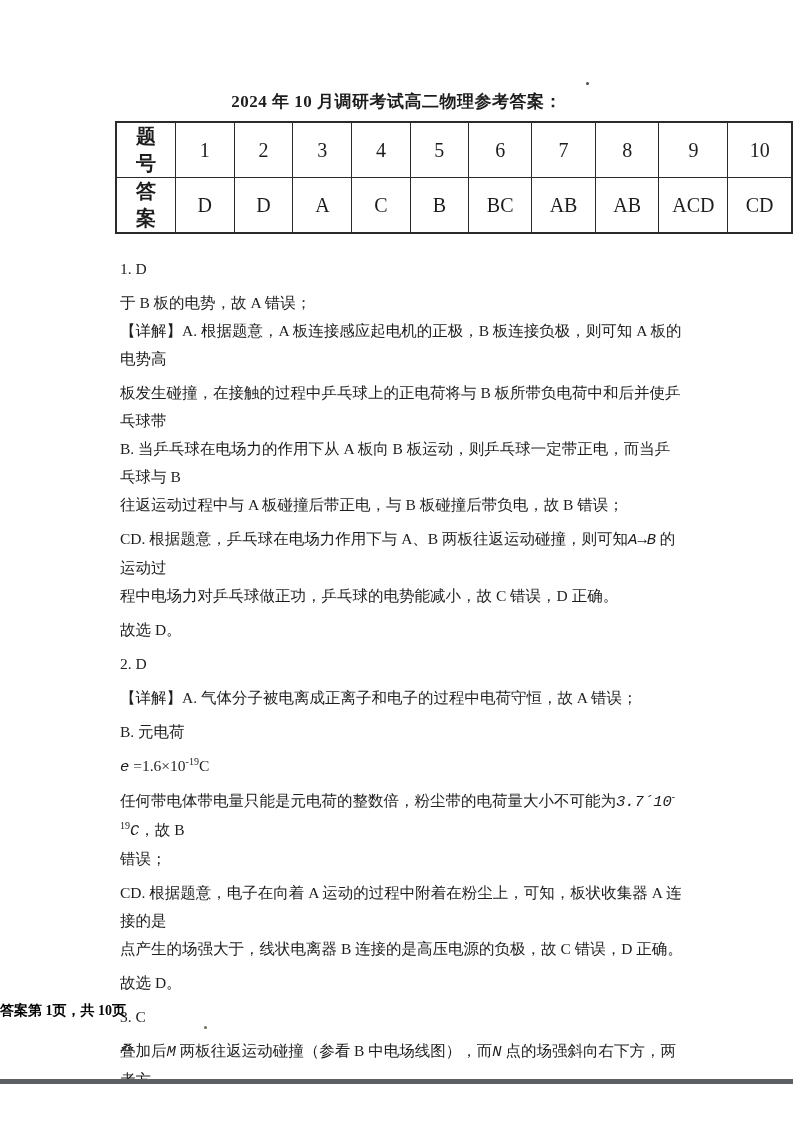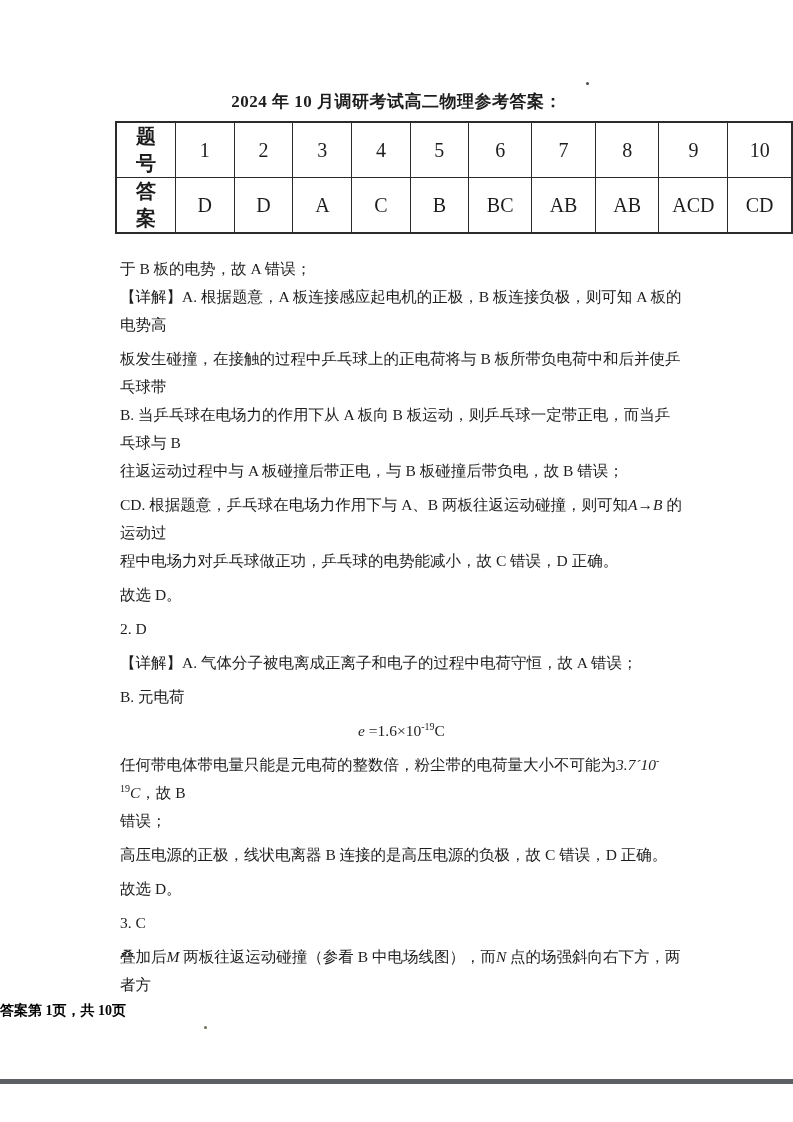--- a/index.html
+++ b/index.html
@@ -37,22 +37,22 @@
     font-weight:700;
   }
   .solutions{
     margin:21px 110px 0 120px;
     font-size:15.5px;
     line-height:28px;
     text-align:left;
   }
   .para{margin:0 0 6px 0;}
   .line{white-space:pre-wrap;}
-  .line.center{text-align:center;}
-  .math{font-style:italic;font-family:Liberation Serif, serif;}
+  .line.center{text-align:left;}
+  .math{font-style:italic;font-family:Liberation Mono, monospace;}
   sup{font-size:10px;line-height:0;}
   .footer{
     position:absolute;
     left:0;
     bottom:64px;
     width:100%;
     text-align:left;
     font-size:14px;
     color:#000000;
     font-weight:bold;
@@ -114,20 +114,21 @@
           <td>BC</td>
           <td>AB</td>
           <td>AB</td>
           <td>ACD</td>
           <td>CD</td>
         </tr>
       </tbody>
   </table>
 
   <div class="solutions">
+      <div class="para">1. D</div>
       <div class="para">
         <div class="line"><span>于 B 板的电势，故 A 错误；</span></div>
         <div class="line"><span>【详解】A. 根据题意，A 板连接感应起电机的正极，B 板连接负极，则可知 A 板的电势高</span></div>
       </div>
       <div class="para">
         <div class="line"><span>板发生碰撞，在接触的过程中乒乓球上的正电荷将与 B 板所带负电荷中和后并使乒乓球带</span></div>
         <div class="line"><span>B. 当乒乓球在电场力的作用下从 A 板向 B 板运动，则乒乓球一定带正电，而当乒乓球与 B</span></div>
         <div class="line"><span>往返运动过程中与 A 板碰撞后带正电，与 B 板碰撞后带负电，故 B 错误；</span></div>
       </div>
       <div class="para">
@@ -145,21 +146,22 @@
         <div class="line"><span>B. 元电荷</span></div>
       </div>
       <div class="para">
         <div class="line center"><span class="math">e</span><span> =1.6×10</span><sup>-19</sup><span>C</span></div>
       </div>
       <div class="para">
         <div class="line"><span>任何带电体带电量只能是元电荷的整数倍，粉尘带的电荷量大小不可能为</span><span class="math">3.7´10</span><sup>-19</sup><span class="math">C</span><span>，故 B</span></div>
         <div class="line"><span>错误；</span></div>
       </div>
       <div class="para">
-        <div class="line"><span>高压电源的正极，线状电离器 B 连接的是高压电源的负极，故 C 错误，D 正确。</span></div>
+        <div class="line"><span>CD. 根据题意，电子在向着 A 运动的过程中附着在粉尘上，可知，板状收集器 A 连接的是</span></div>
+        <div class="line"><span>点产生的场强大于，线状电离器 B 连接的是高压电源的负极，故 C 错误，D 正确。</span></div>
       </div>
       <div class="para">
         <div class="line"><span>故选 D。</span></div>
       </div>
       <div class="para">3. C</div>
       <div class="para">
         <div class="line"><span>叠加后</span><span class="math">M</span><span> 两板往返运动碰撞（参看 B 中电场线图），而</span><span class="math">N</span><span> 点的场强斜向右下方，两者方</span></div>
       </div>
     </div>
 

